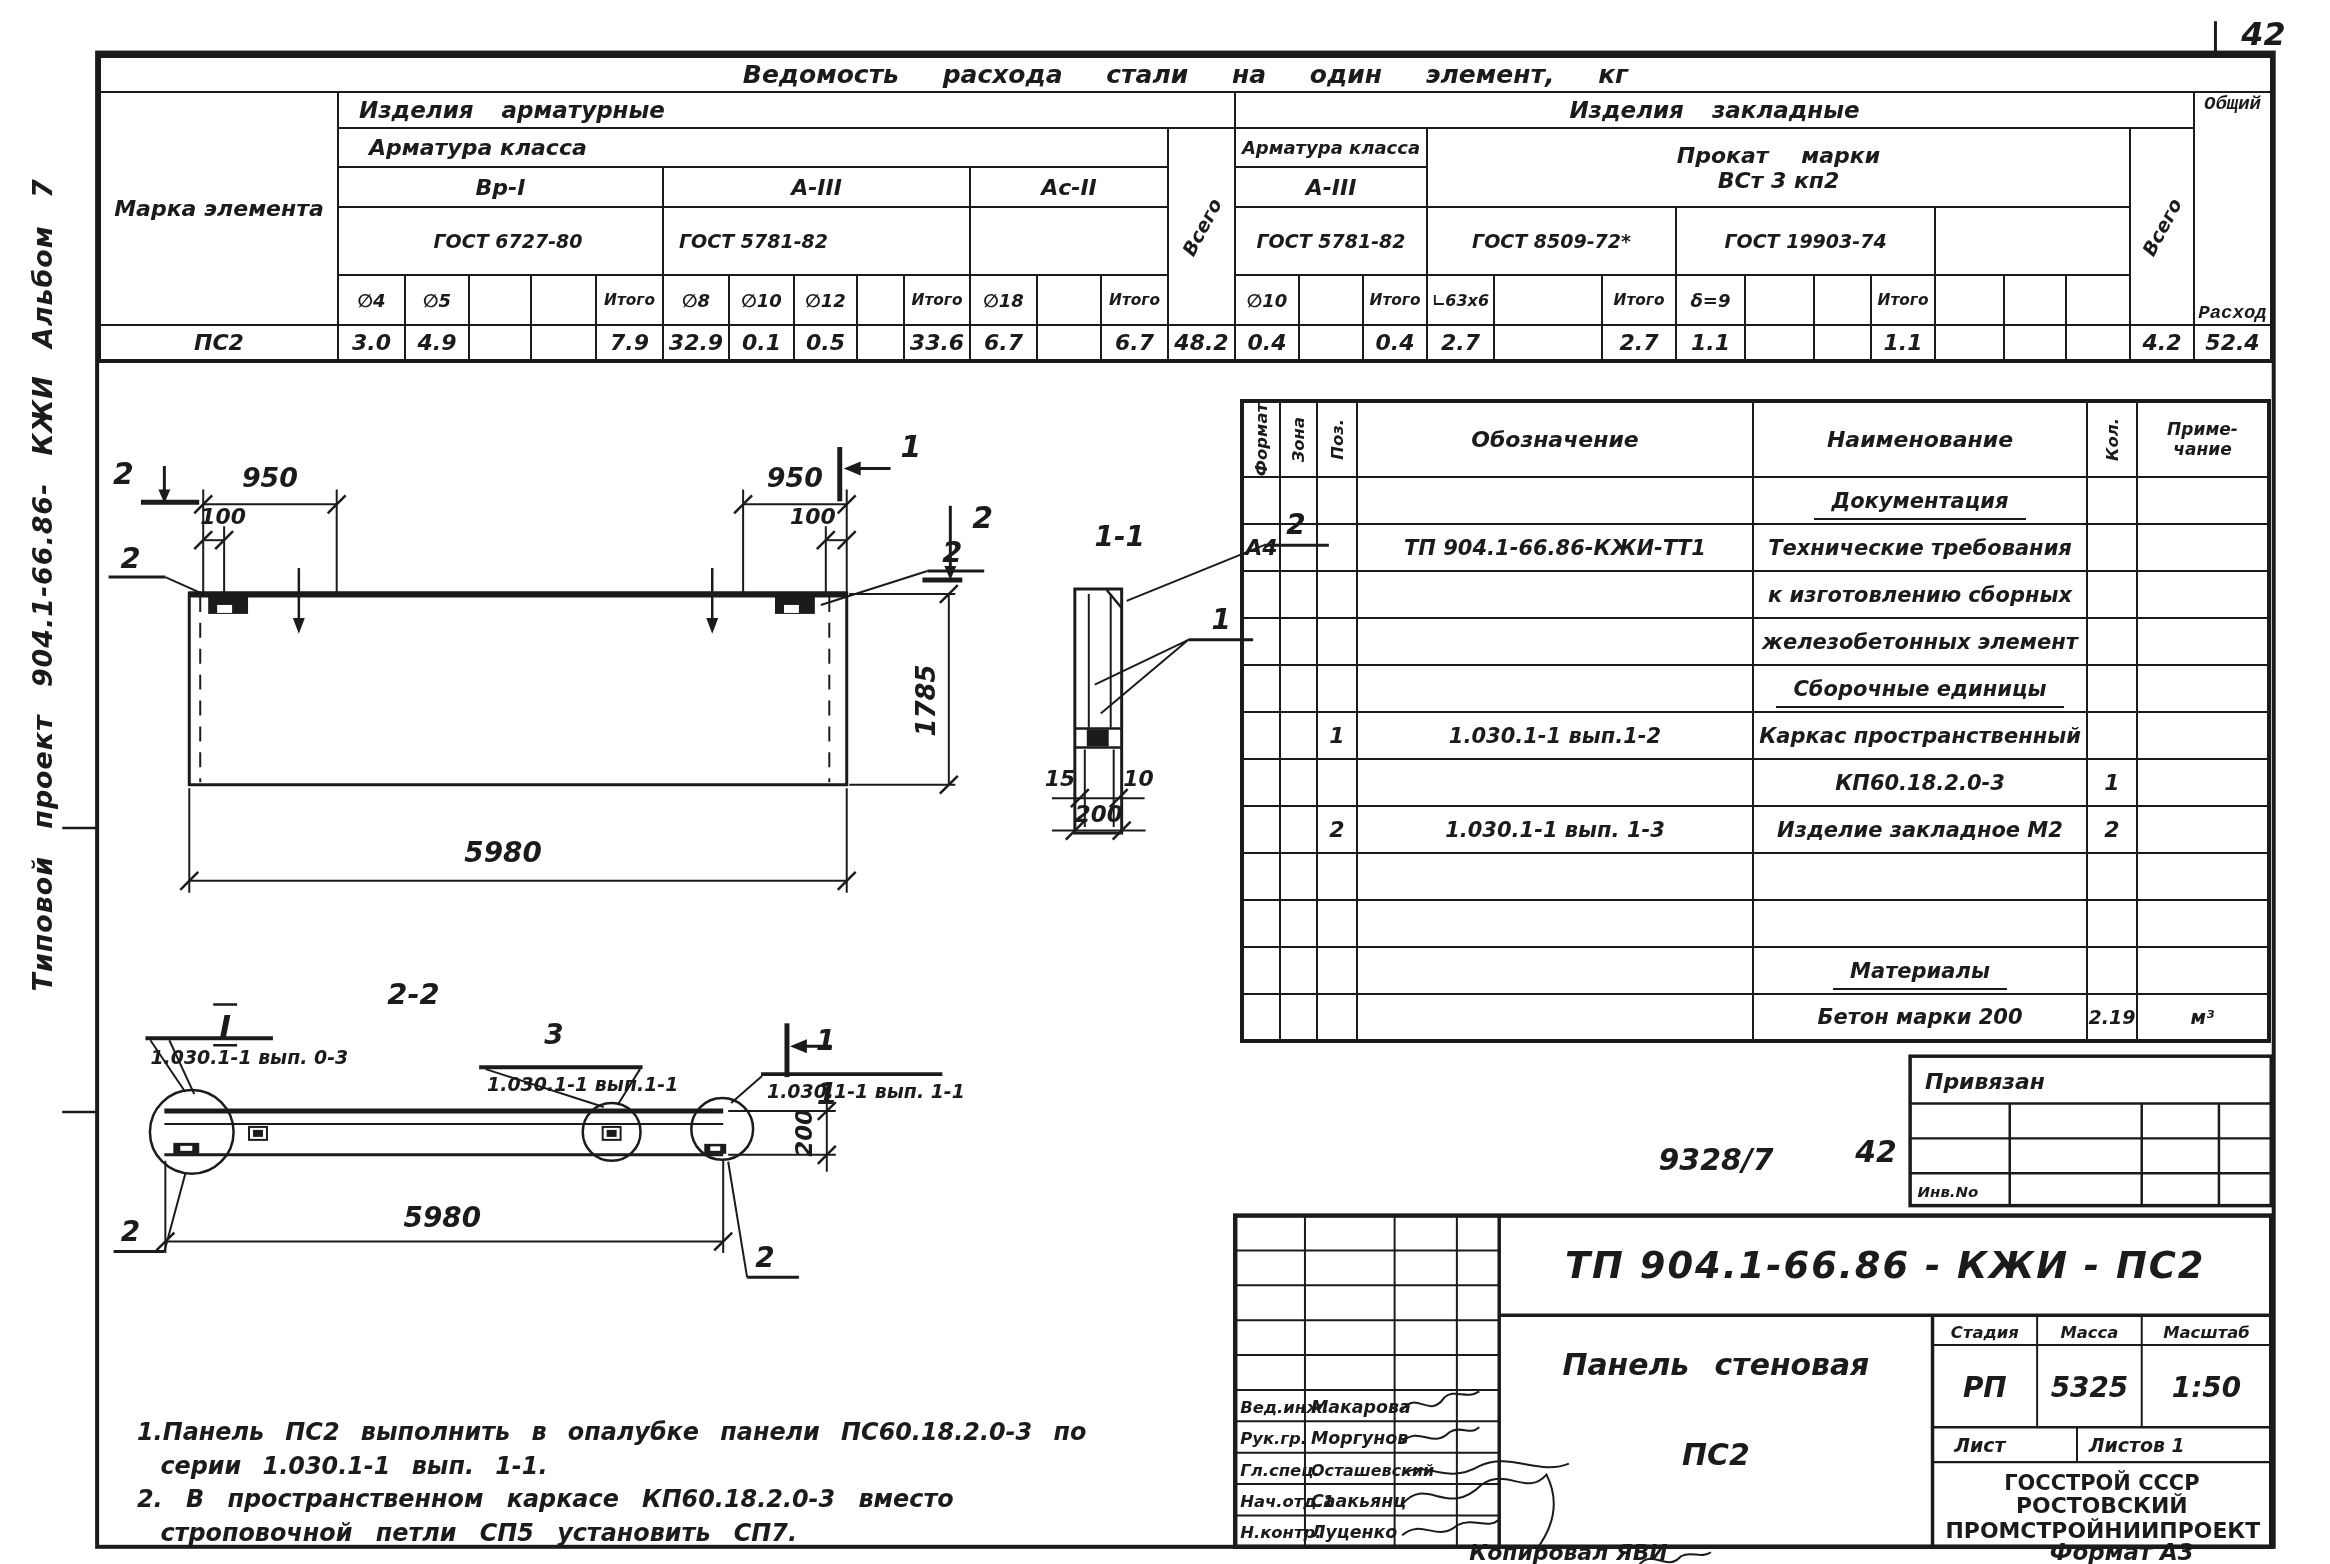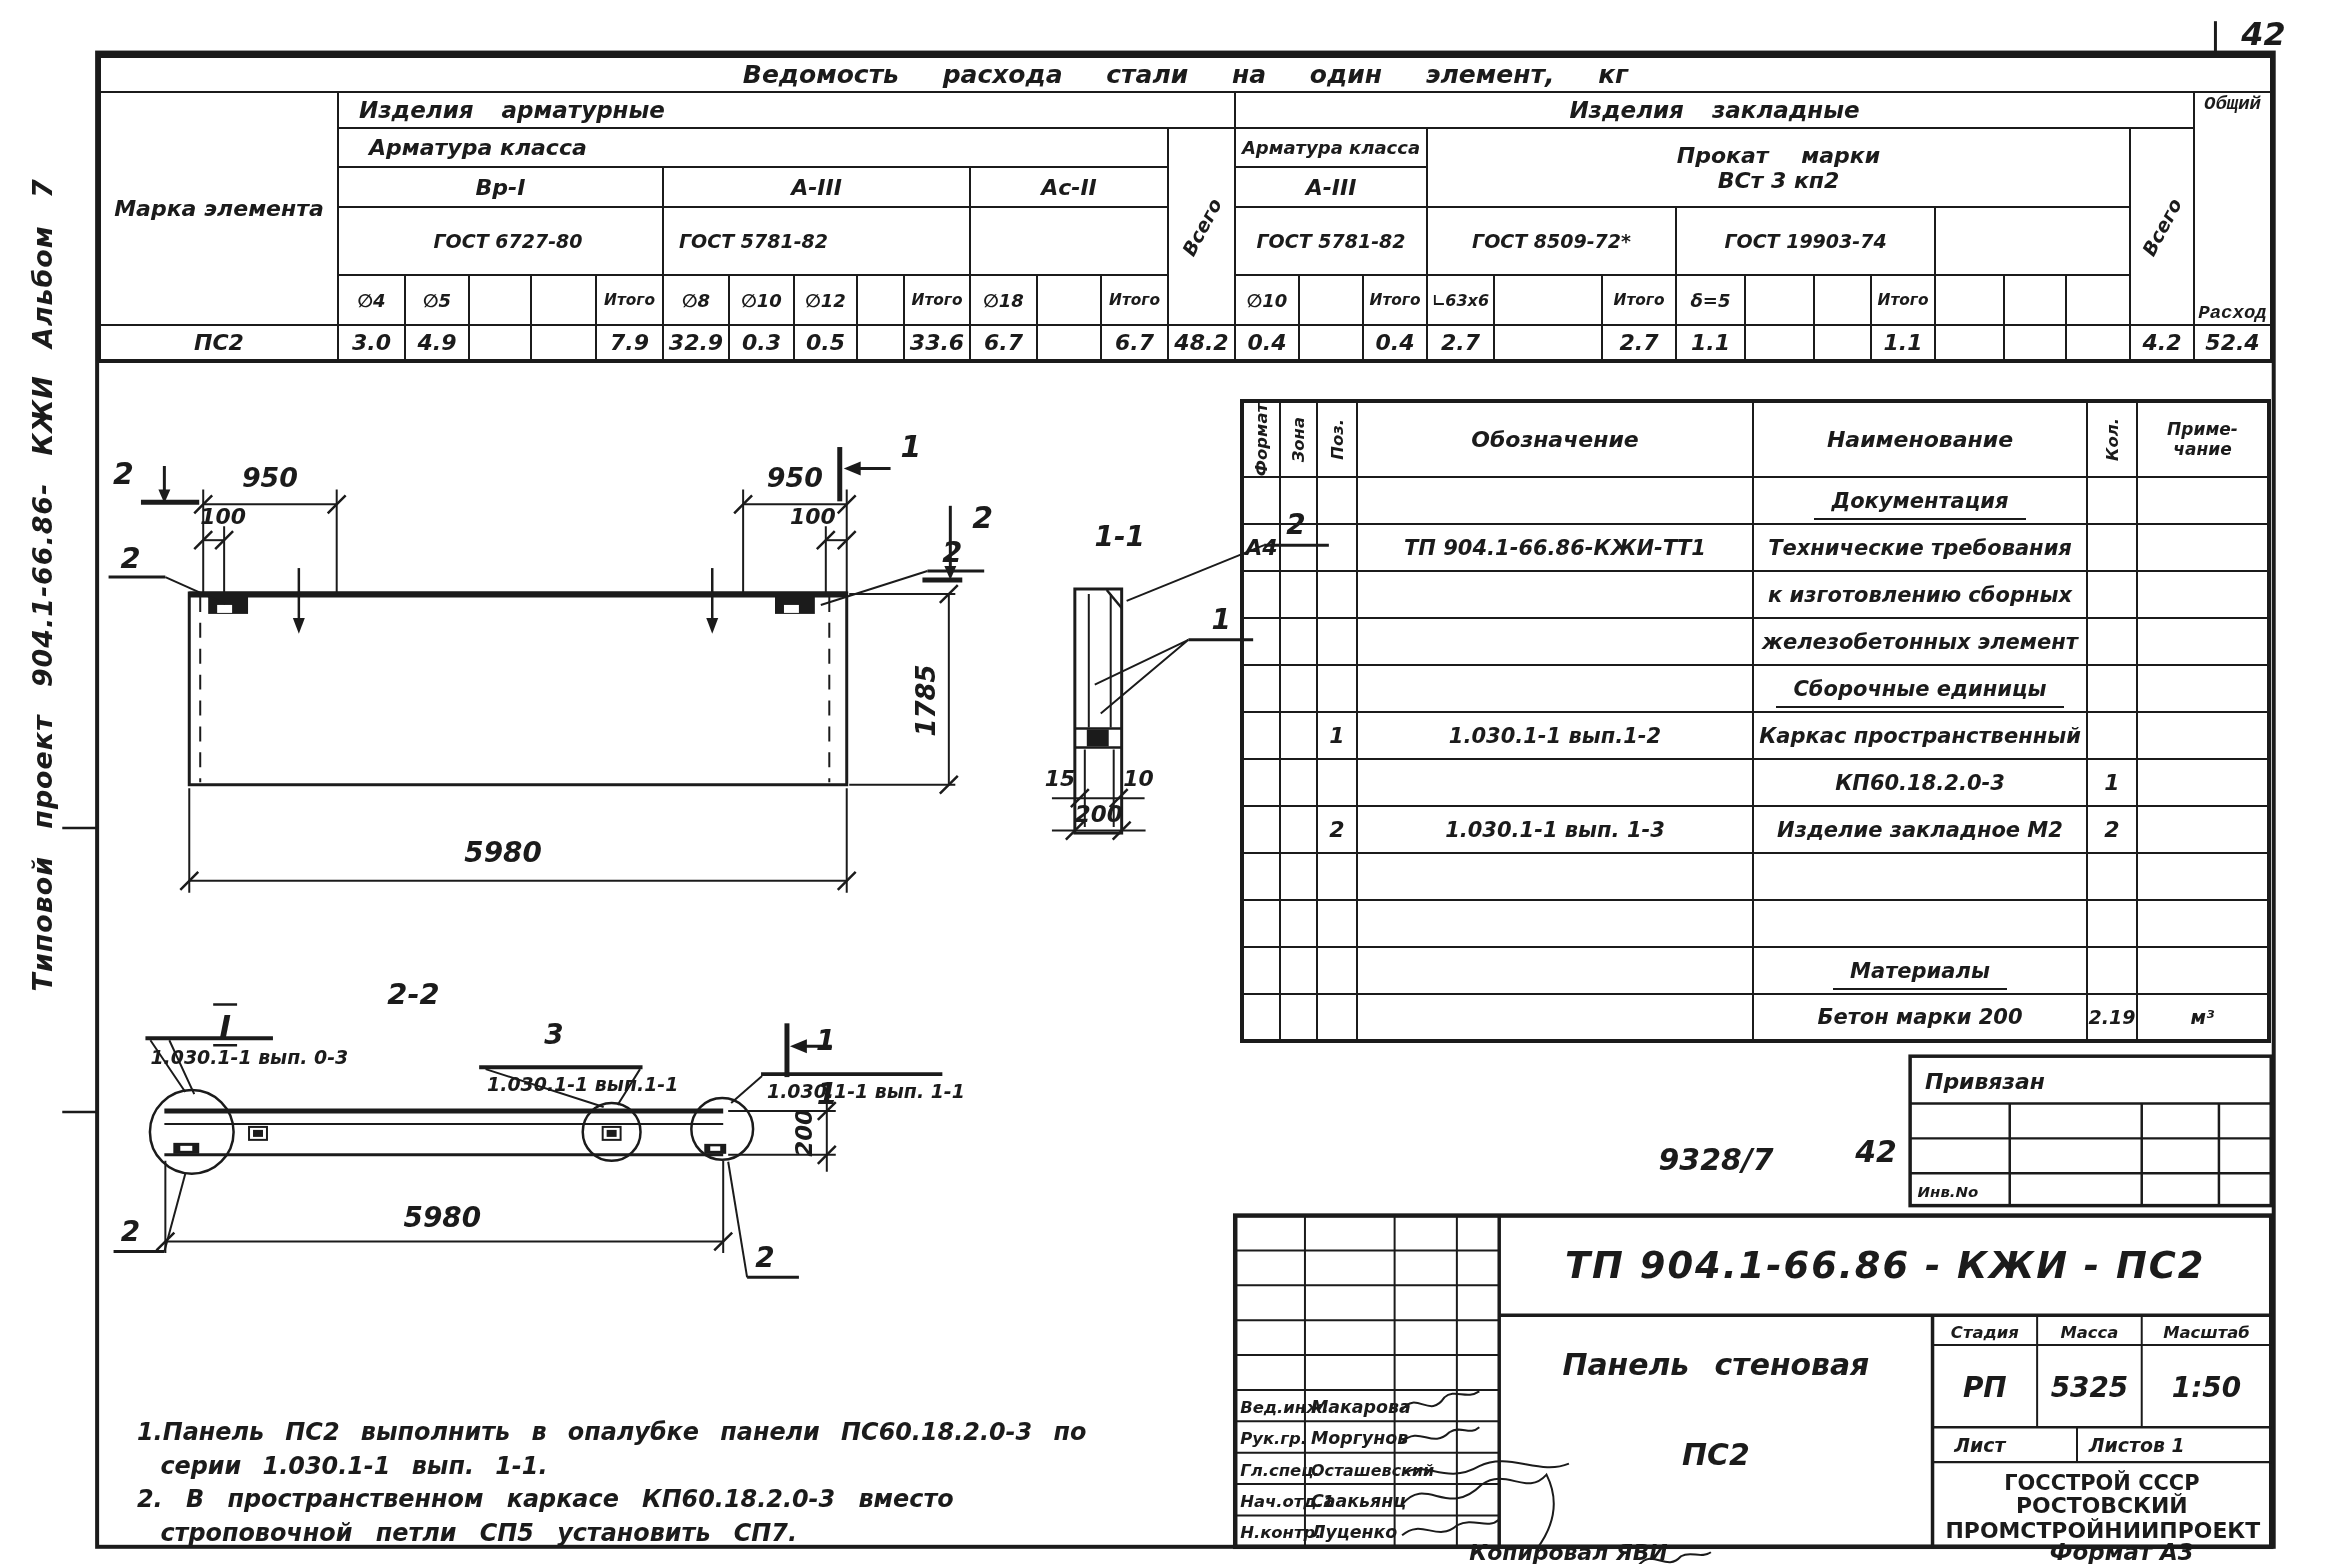--- a/index.html
+++ b/index.html
@@ -122,37 +122,37 @@
     <td class="ii">Итого</td>
     <td class="dd">∅18</td>
     <td></td>
     <td class="ii">Итого</td>
     <td class="dd">∅10</td>
     <td></td>
     <td class="ii">Итого</td>
     <td class="dd" style="font-size:16px">∟63x6</td>
     <td></td>
     <td class="ii">Итого</td>
-    <td class="dd">δ=5</td>
+    <td class="dd">δ=9</td>
     <td></td>
     <td></td>
     <td class="ii">Итого</td>
     <td></td>
     <td></td>
     <td></td>
   </tr>
   <tr style="height:36px">
     <td class="val">ПС2</td>
     <td class="val">3.0</td>
     <td class="val">4.9</td>
     <td class="val"></td>
     <td class="val"></td>
     <td class="val">7.9</td>
     <td class="val">32.9</td>
-    <td class="val">0.3</td>
+    <td class="val">0.1</td>
     <td class="val">0.5</td>
     <td class="val"></td>
     <td class="val">33.6</td>
     <td class="val">6.7</td>
     <td class="val"></td>
     <td class="val">6.7</td>
     <td class="val">48.2</td>
     <td class="val">0.4</td>
     <td class="val"></td>
     <td class="val">0.4</td>

